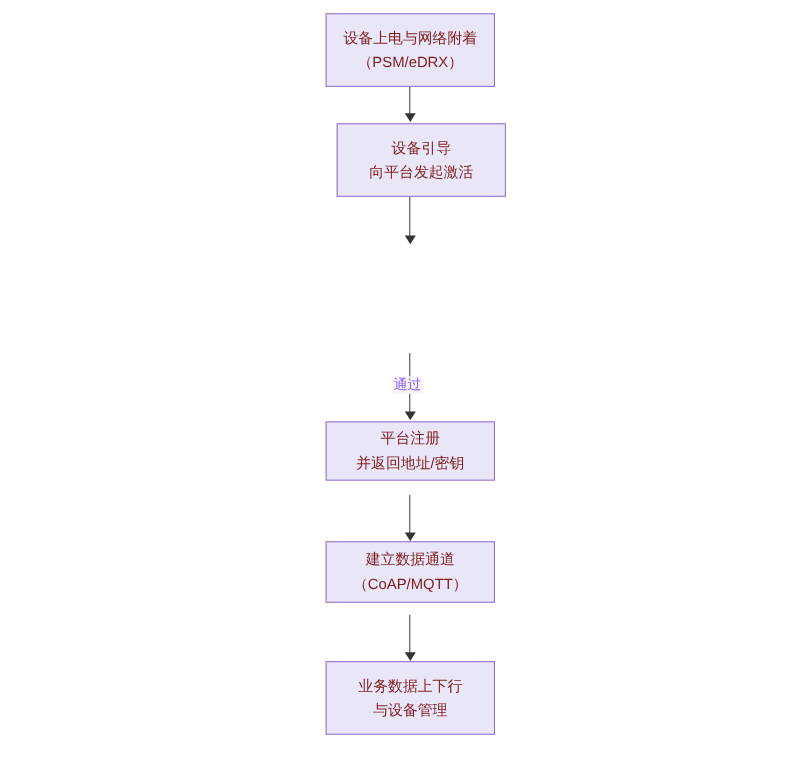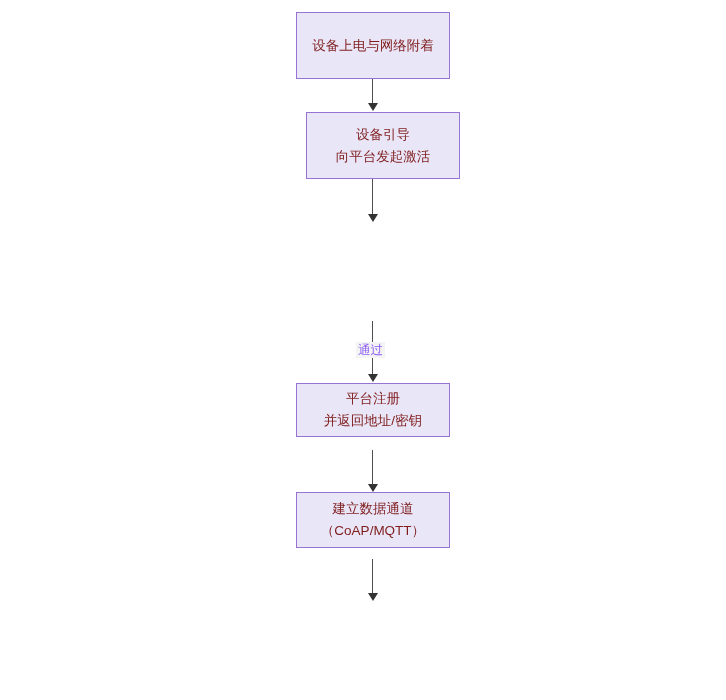--- a/index.html
+++ b/index.html
@@ -97,20 +97,21 @@
     text-align: center;
   }
 </style>
 </head>
 <body>
 
 <div id="flowchart">
 
   <div class="node" style="left:296px; top:12px; width:154px; height:67px;">
     <span class="line">设备上电与网络附着</span>
+    <span class="line">（PSM/eDRX）</span>
   </div>
 
   <div class="conn" style="left:372px; top:79px; height:25px;"></div>
   <div class="arrow" style="left:368px; top:103px;"></div>
 
   <div class="node" style="left:296px; top:112px; width:154px; height:67px;margin-left:10px;">
     <span class="line">设备引导</span>
     <span class="line">向平台发起激活</span>
   </div>
 
@@ -132,14 +133,18 @@
   <div class="conn" style="left:372px; top:476px; height:9px;"></div>
 
   <div class="node" style="left:296px; top:492px; width:154px; height:56px;">
     <span class="line">建立数据通道</span>
     <span class="line">（CoAP/MQTT）</span>
   </div>
 
   <div class="conn" style="left:372px; top:559px; height:35px;"></div>
   <div class="arrow" style="left:368px; top:593px;"></div>
 
+  <div class="node" style="left:296px; top:601px; width:154px; height:67px;">
+    <span class="line">业务数据上下行</span>
+    <span class="line">与设备管理</span>
+  </div>
 
 </div>
 
 </body></html>

